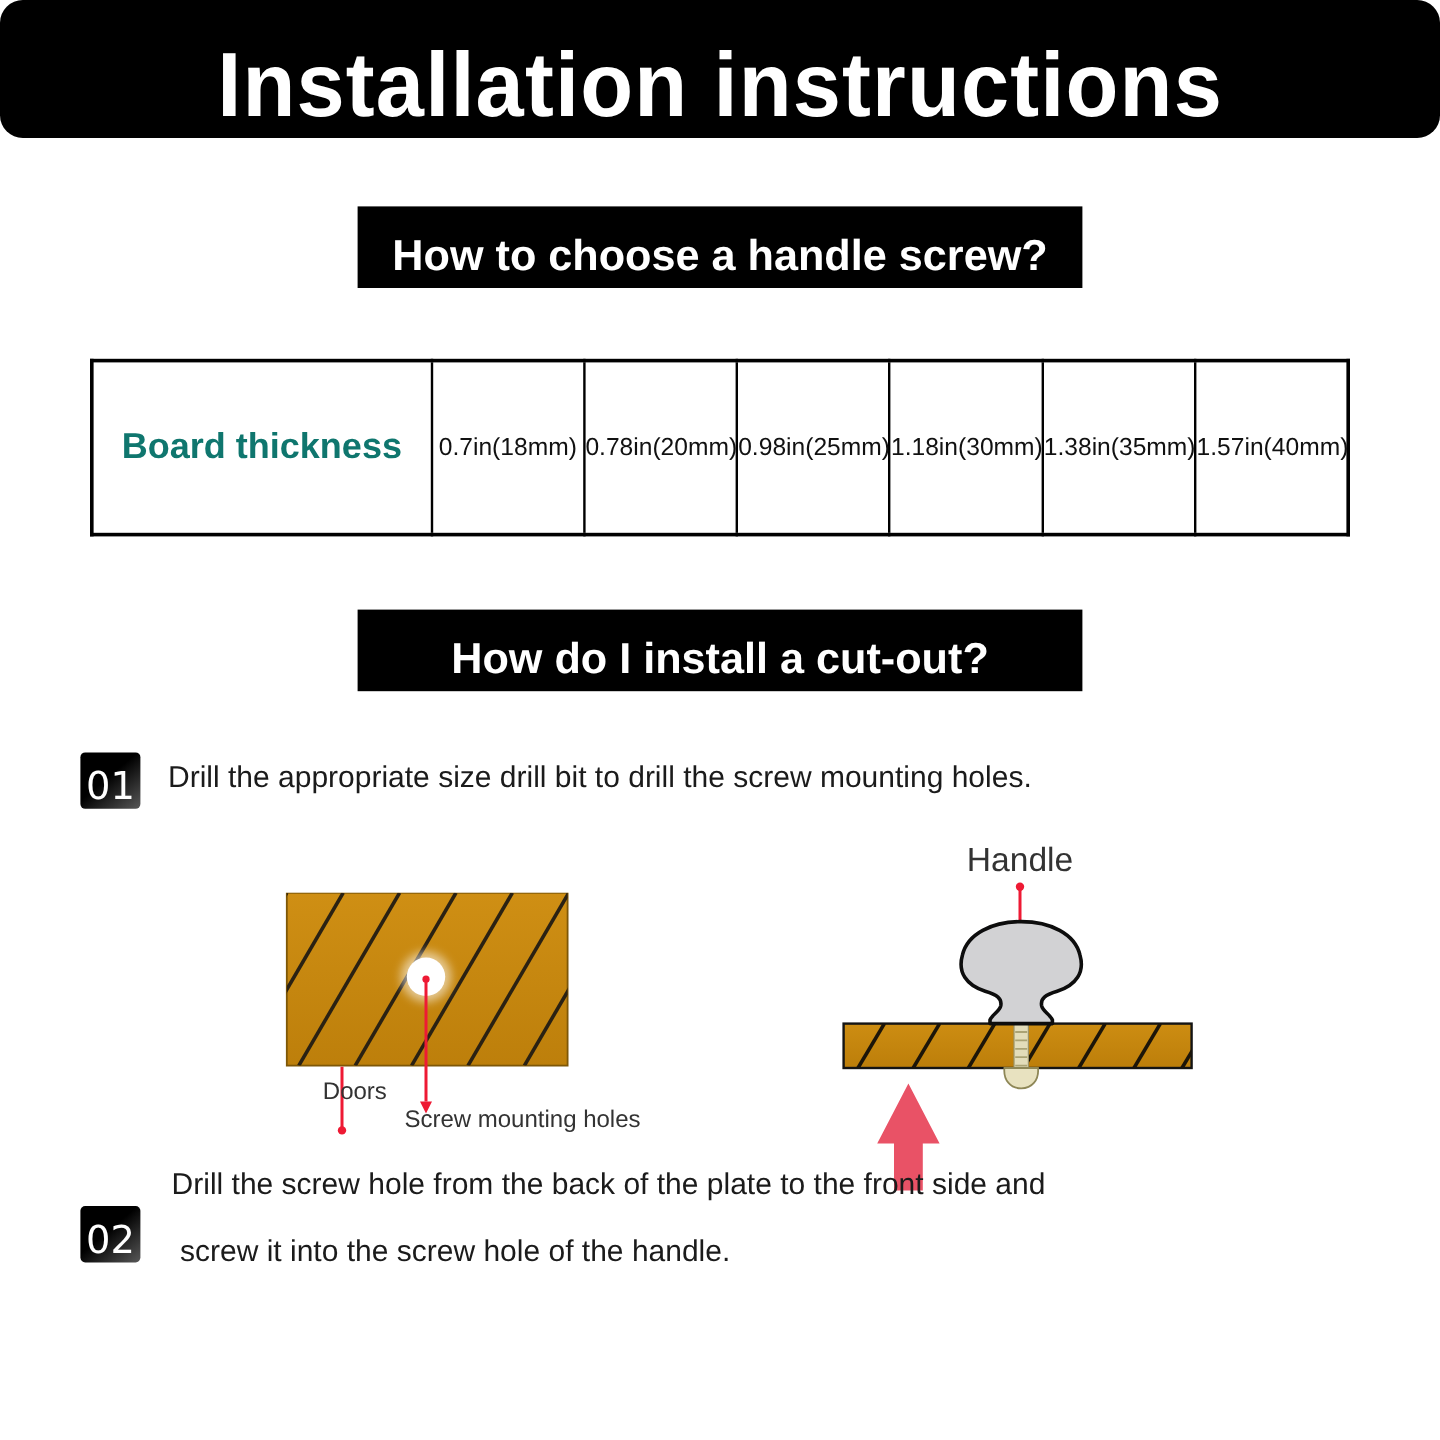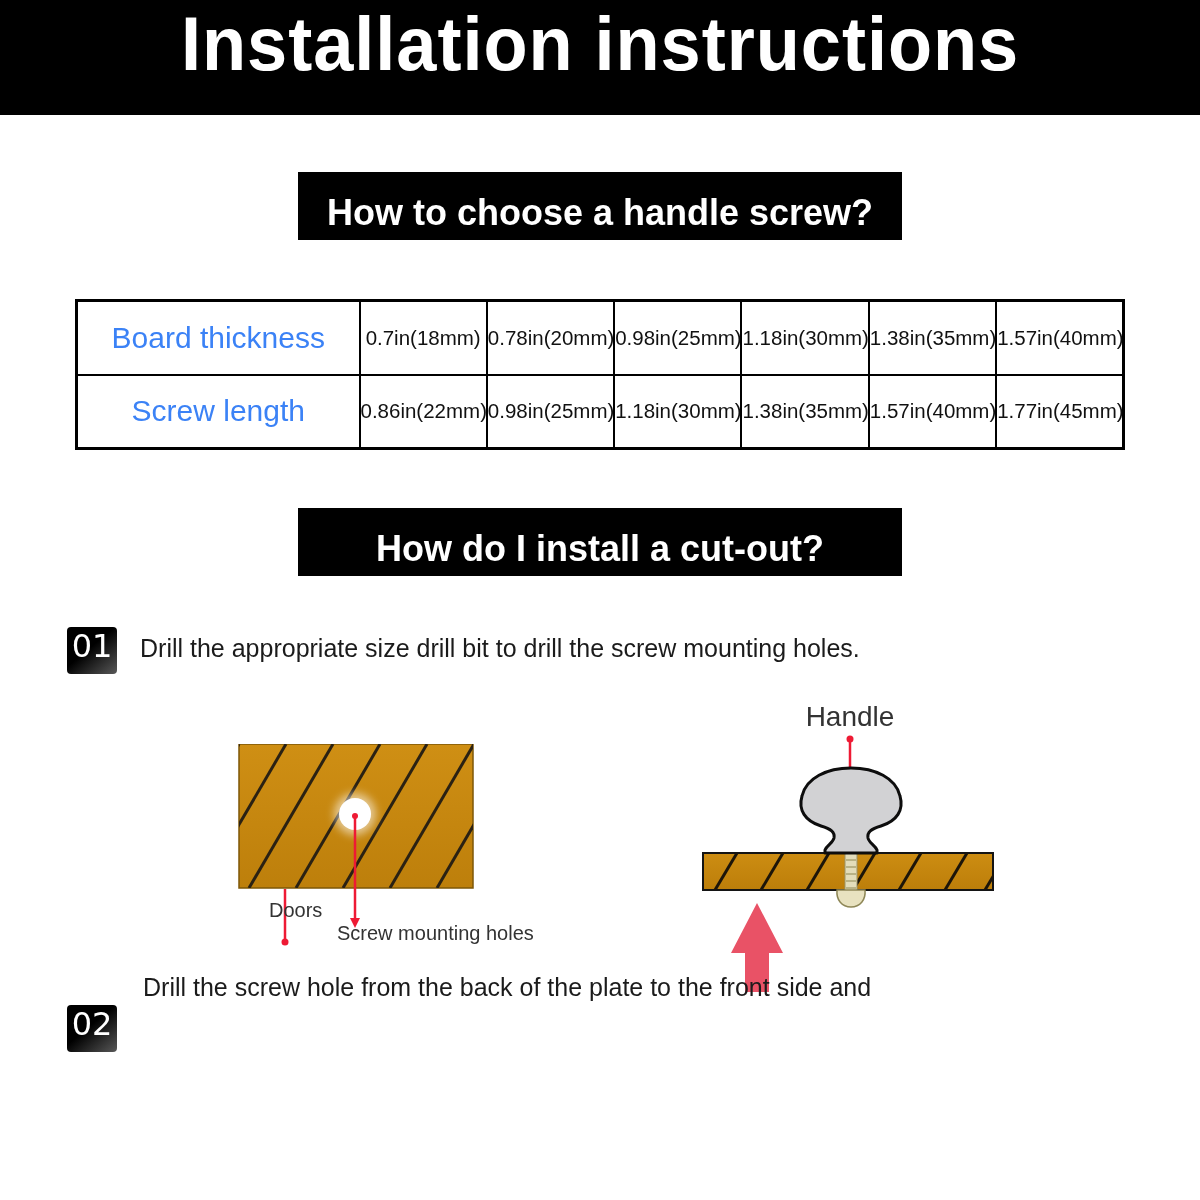--- a/index.html
+++ b/index.html
@@ -2,44 +2,44 @@
 <html><head>
 <meta charset="utf-8">
 <style>
   * { margin:0; padding:0; box-sizing:border-box; }
   html,body { width:1200px; height:1200px; background:#fff; }
   body { font-family:"Liberation Sans", sans-serif; color:#1a1a1a; }
   .canvas { position:relative; width:1200px; height:1200px; background:#ffffff; overflow:hidden; }
 
   
   .title-banner { position:absolute; left:0; top:0; width:1200px; height:115px;
-    background:#000; display:flex; align-items:flex-start; justify-content:center; }
+    background:#000; display:flex; align-items:flex-end; justify-content:center;border-radius:19px; }
   .title-banner span { color:#fff; font-size:76px; font-weight:700; letter-spacing:1px;
     display:inline-block; transform:scaleX(0.95); white-space:nowrap; }
 
   
   .section-banner { position:absolute; left:298px; width:604px; height:68px; background:#000;
     display:flex; align-items:center; justify-content:center; }
   .section-banner span { color:#fff; font-size:36px; font-weight:700; white-space:nowrap;margin-top:14px; }
   .banner-1 { top:172px; }
   .banner-2 { top:508px; }
 
   
   .size-table { position:absolute; left:75px; top:299px; width:1050px; height:148px;
     border-collapse:collapse; table-layout:fixed; background:#fff; }
   .size-table th, .size-table td { border:2px solid #000; text-align:center; vertical-align:middle; }
   .size-table { border:3px solid #000; }
-  .size-table th { width:283px; font-size:30px; font-weight:400; color:#3b82f6; }
+  .size-table th { width:283px; font-size:30px; font-weight:700; color:#0f766e; }
   .size-table td { font-size:20.5px; font-weight:400; color:#111;margin-left:31px; }
   .size-table tr { height:74px; }
 
   
   .step-badge { position:absolute; left:67px; width:50px; height:47px; border-radius:4px;
     background:linear-gradient(140deg, #000 45%, #787878 120%);
-    display:flex; align-items:flex-start; justify-content:center; }
+    display:flex; align-items:flex-end; justify-content:center; }
   .step-badge span { color:#fff; font-size:32px; font-family:"DejaVu Sans", sans-serif; }
   .badge-1 { top:627px; }
   .badge-2 { top:1005px; }
   .step-text { position:absolute; font-size:25px; color:#1b1b1b; white-space:nowrap; }
   .step-1-text { left:140px; top:634px; }
   .step-2-text { left:143px; top:959px; line-height:56px; }
   .step-2-text .line2 { display:block; padding-left:7px; }
 
   
   .svg-left { position:absolute; left:236px; top:744px; }
@@ -66,29 +66,20 @@
   <table class="size-table">
     <tbody>
         <tr>
       <th>Board thickness</th>
       <td>0.7in(18mm)</td>
       <td>0.78in(20mm)</td>
       <td>0.98in(25mm)</td>
       <td>1.18in(30mm)</td>
       <td>1.38in(35mm)</td>
       <td>1.57in(40mm)</td>
-    </tr>
-    <tr>
-      <th>Screw length</th>
-      <td>0.86in(22mm)</td>
-      <td>0.98in(25mm)</td>
-      <td>1.18in(30mm)</td>
-      <td>1.38in(35mm)</td>
-      <td>1.57in(40mm)</td>
-      <td>1.77in(45mm)</td>
     </tr>
   </tbody>
     </table>
 
   <div class="section-banner banner-2">
     <span>How do I install a cut-out?</span>
   </div>
 
   <div class="step-badge badge-1">
     <span>01</span>
@@ -181,15 +172,16 @@
              C 196,52 175,42 151,42 Z" fill="#d2d2d4" stroke="#0d0d0d" stroke-width="3" stroke-linejoin="round"></path>
 
     <polygon points="57,177 83,227 69,227 69,266 45,266 45,227 31,227" fill="#e95266"></polygon>
   </svg>
 
   <div class="step-badge badge-2">
     <span>02</span>
   </div>
   <div class="step-text step-2-text">
     <span class="line1">Drill the screw hole from the back of the plate to the front side and</span>
+    <span class="line2">screw it into the screw hole of the handle.</span>
   </div>
 
 </div>
 
 </body></html>

